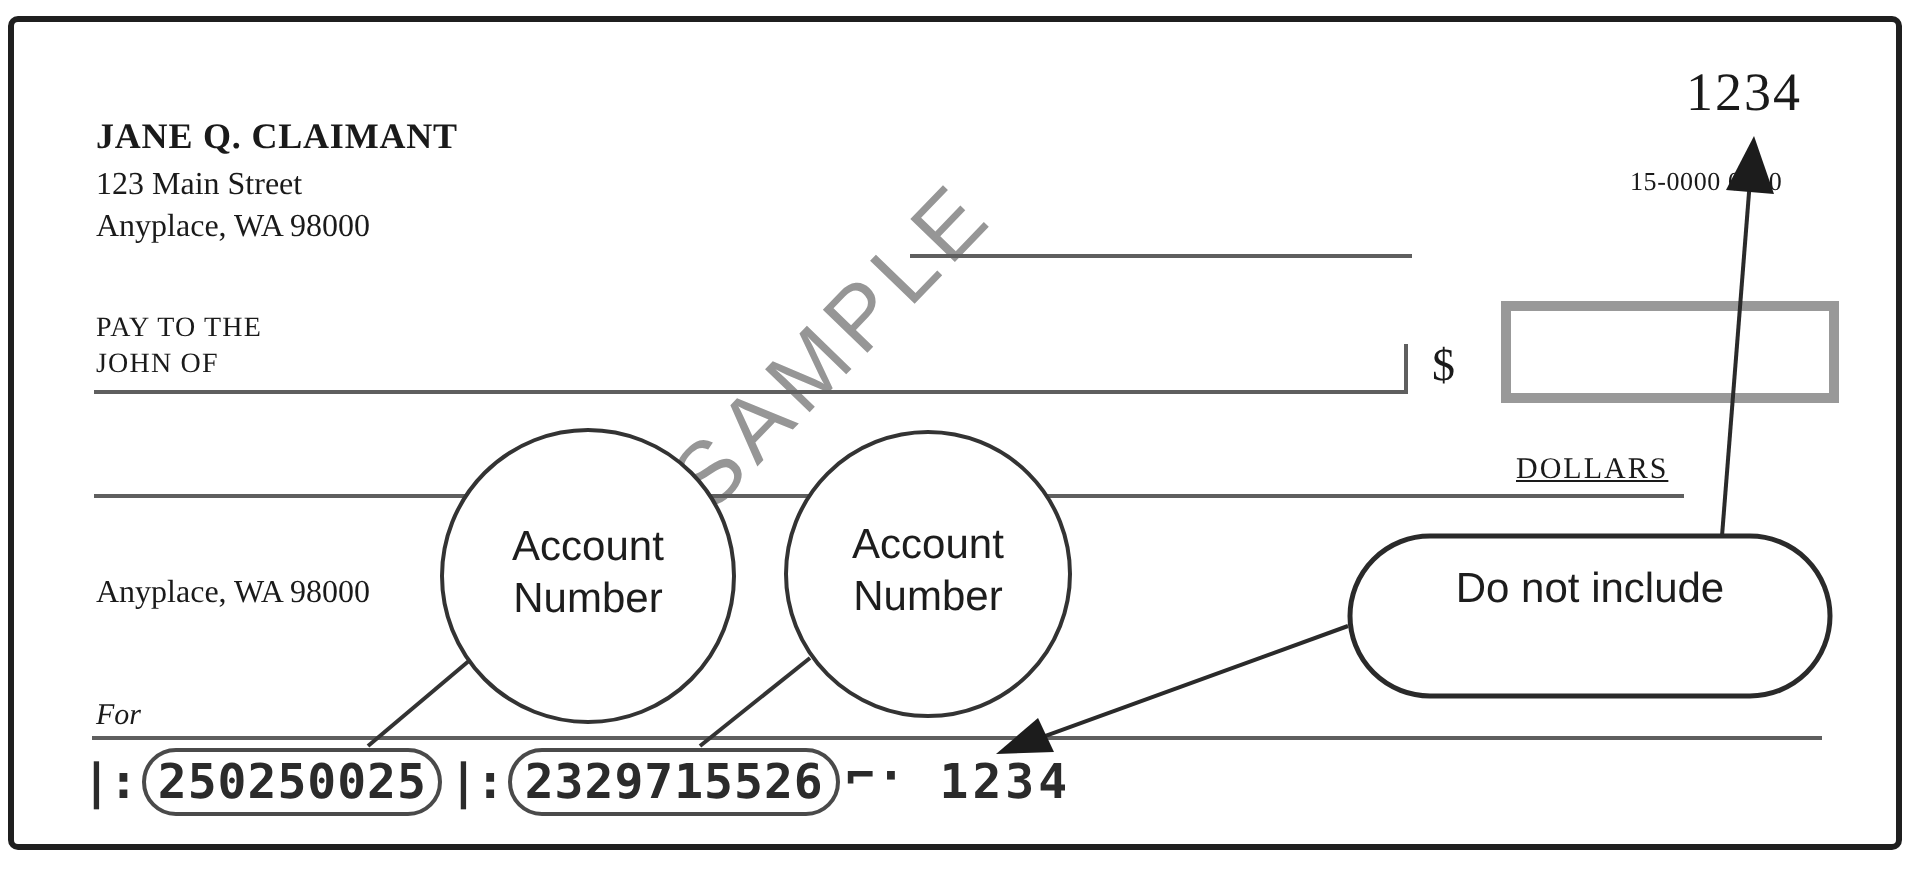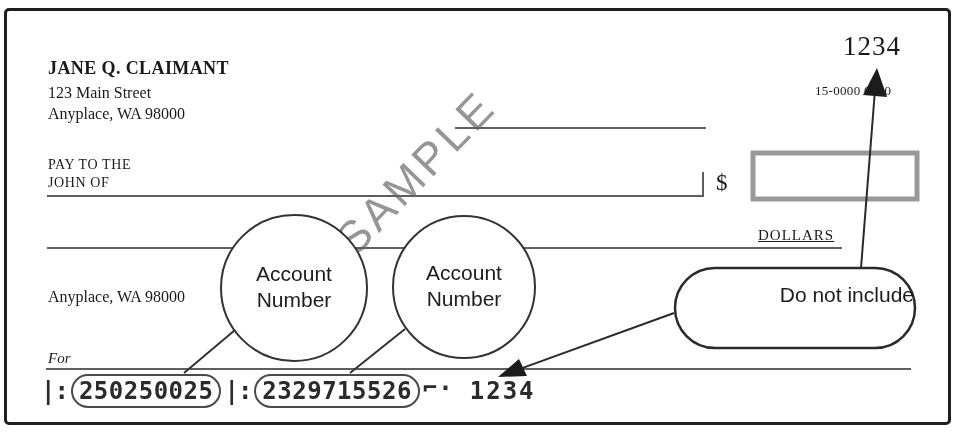--- a/index.html
+++ b/index.html
@@ -31,21 +31,21 @@
     transform:rotate(-46deg);transform-origin:50% 50%;
   }
 
   svg.layer{position:absolute;left:0;top:0;width:958px;height:435px;pointer-events:none;}
 
   .callout-label{
     position:absolute;text-align:center;
     font-family:"Liberation Sans",sans-serif;color:#1d1d1d;
   }
   .circle-label{width:150px;font-size:21px;line-height:26px;}
-  .note-label{width:238px;font-size:21px;line-height:29px;text-align:right;}
+  .note-label{width:238px;font-size:21px;line-height:29px;}
 
   .micr{
     position:absolute;left:38px;top:374px;display:flex;align-items:center;
     font-family:"DejaVu Sans Mono","Liberation Mono",monospace;
     font-weight:bold;font-size:24px;color:#2b2b2b;
   }
   .micr .sym{margin:0 3px;letter-spacing:-1px;}
   .micr .oval{
     border:2px solid #4a4a4a;border-radius:17px;padding:1px 6px;
     letter-spacing:.5px;

